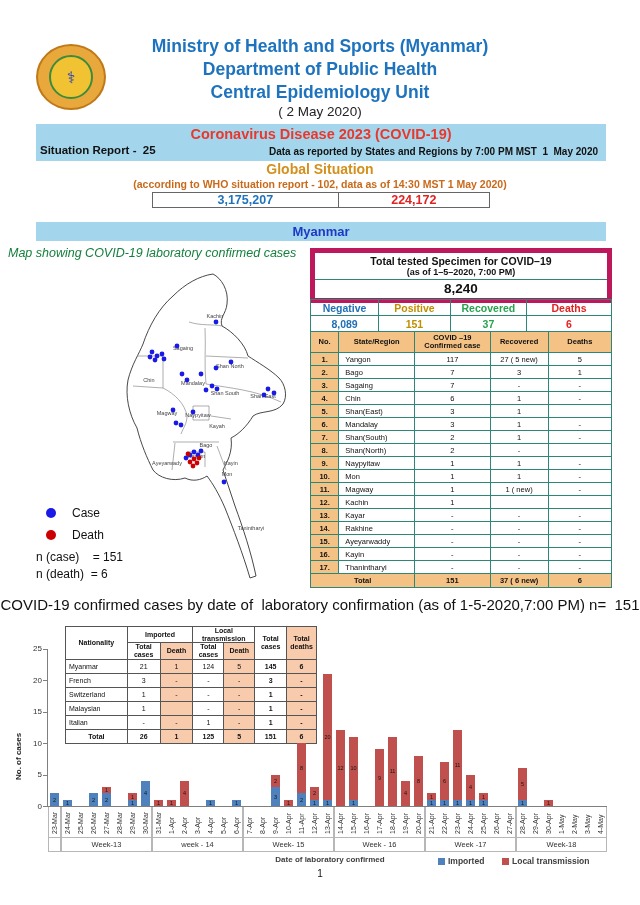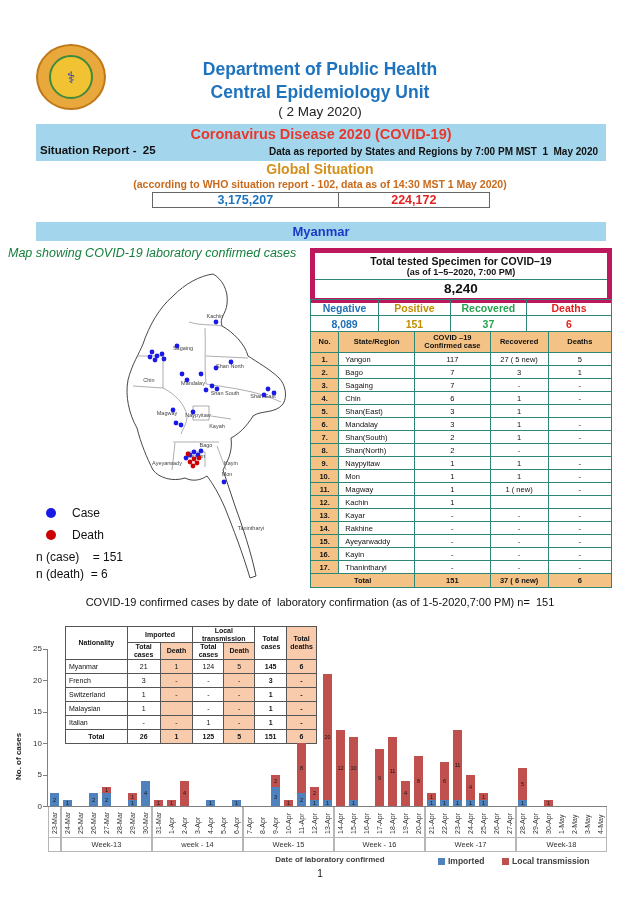--- a/index.html
+++ b/index.html
@@ -56,21 +56,21 @@
   .sumval{font-size:10.5px;}
 
   .sttable{left:310px;top:331px;width:302px;}
   .sttable td{border:1px solid #2e8676;font-size:7.5px;text-align:center;padding:0;height:12px;color:#111;}
   .sttable .hd{background:#f4c284;font-weight:bold;height:20px;white-space:pre-line;line-height:1.05;}
   .sttable .no{background:#f4c284;font-weight:bold;}
   .sttable .nm{text-align:left;padding-left:6px;}
   .sttable .tot{background:#f4c284;font-weight:bold;height:13px;}
 
   
-  .chart-title{left:0;top:596px;width:640px;text-align:center;font-size:11px;color:#111;}
+  .chart-title{left:0;top:596px;width:640px;text-align:center;font-size:15px;color:#111;}
   #chart{left:0;top:612px;width:640px;height:262px;}
   .axis{position:absolute;background:#7f7f7f;}
   .tick-label{position:absolute;width:16px;text-align:right;font-size:8px;color:#333;}
   .tickmark{position:absolute;width:4px;height:1px;background:#7f7f7f;}
   .bar{position:absolute;}
   .bar-label{position:absolute;width:100%;text-align:center;font-size:5.5px;color:#151515;left:0;}
   .dlab{position:absolute;white-space:nowrap;font-size:7px;color:#333;transform-origin:0 0;transform:rotate(-90deg);}
   .wkA{position:absolute;border-left:1px solid #b7b7b7;border-right:1px solid #b7b7b7;box-sizing:border-box;}
   .wkB{position:absolute;border:1px solid #b7b7b7;box-sizing:border-box;display:flex;align-items:center;justify-content:center;
        font-size:7.5px;color:#333;}
@@ -94,26 +94,27 @@
   svg text{font-family:"Liberation Sans",sans-serif;}
 </style>
 </head>
 <body>
 
 <div class="page">
 
   <div class="abs seal">
     <div class="seal-inner">⚕</div>
   </div>
+  <div class="abs htitle" style="top:36px;">Ministry of Health and Sports (Myanmar)</div>
   <div class="abs htitle" style="top:59px;">Department of Public Health</div>
   <div class="abs htitle" style="top:82px;">Central Epidemiology Unit</div>
   <div class="abs hdate" style="top:104px;">( 2 May 2020)</div>
 
   <div class="abs band band1"></div>
-  <div class="abs band1-title">Coronavirus Disease 2020 (COVID-19)</div>
+  <div class="abs band1-title">Coronavirus Disease 2023 (COVID-19)</div>
   <div class="abs band1-left pre">Situation Report -  25</div>
   <div class="abs band1-right pre">Data as reported by States and Regions by 7:00 PM MST  1  May 2020</div>
 
   <div class="abs gheading">Global Situation</div>
   <div class="abs gsub">(according to WHO situation report - 102, data as of 14:30 MST 1 May 2020)</div>
   <table class="abs gtable">
     <tbody>
     <tr>
       <td class="gt-val0">3,175,207</td>
       <td class="gt-val1">224,172</td>

